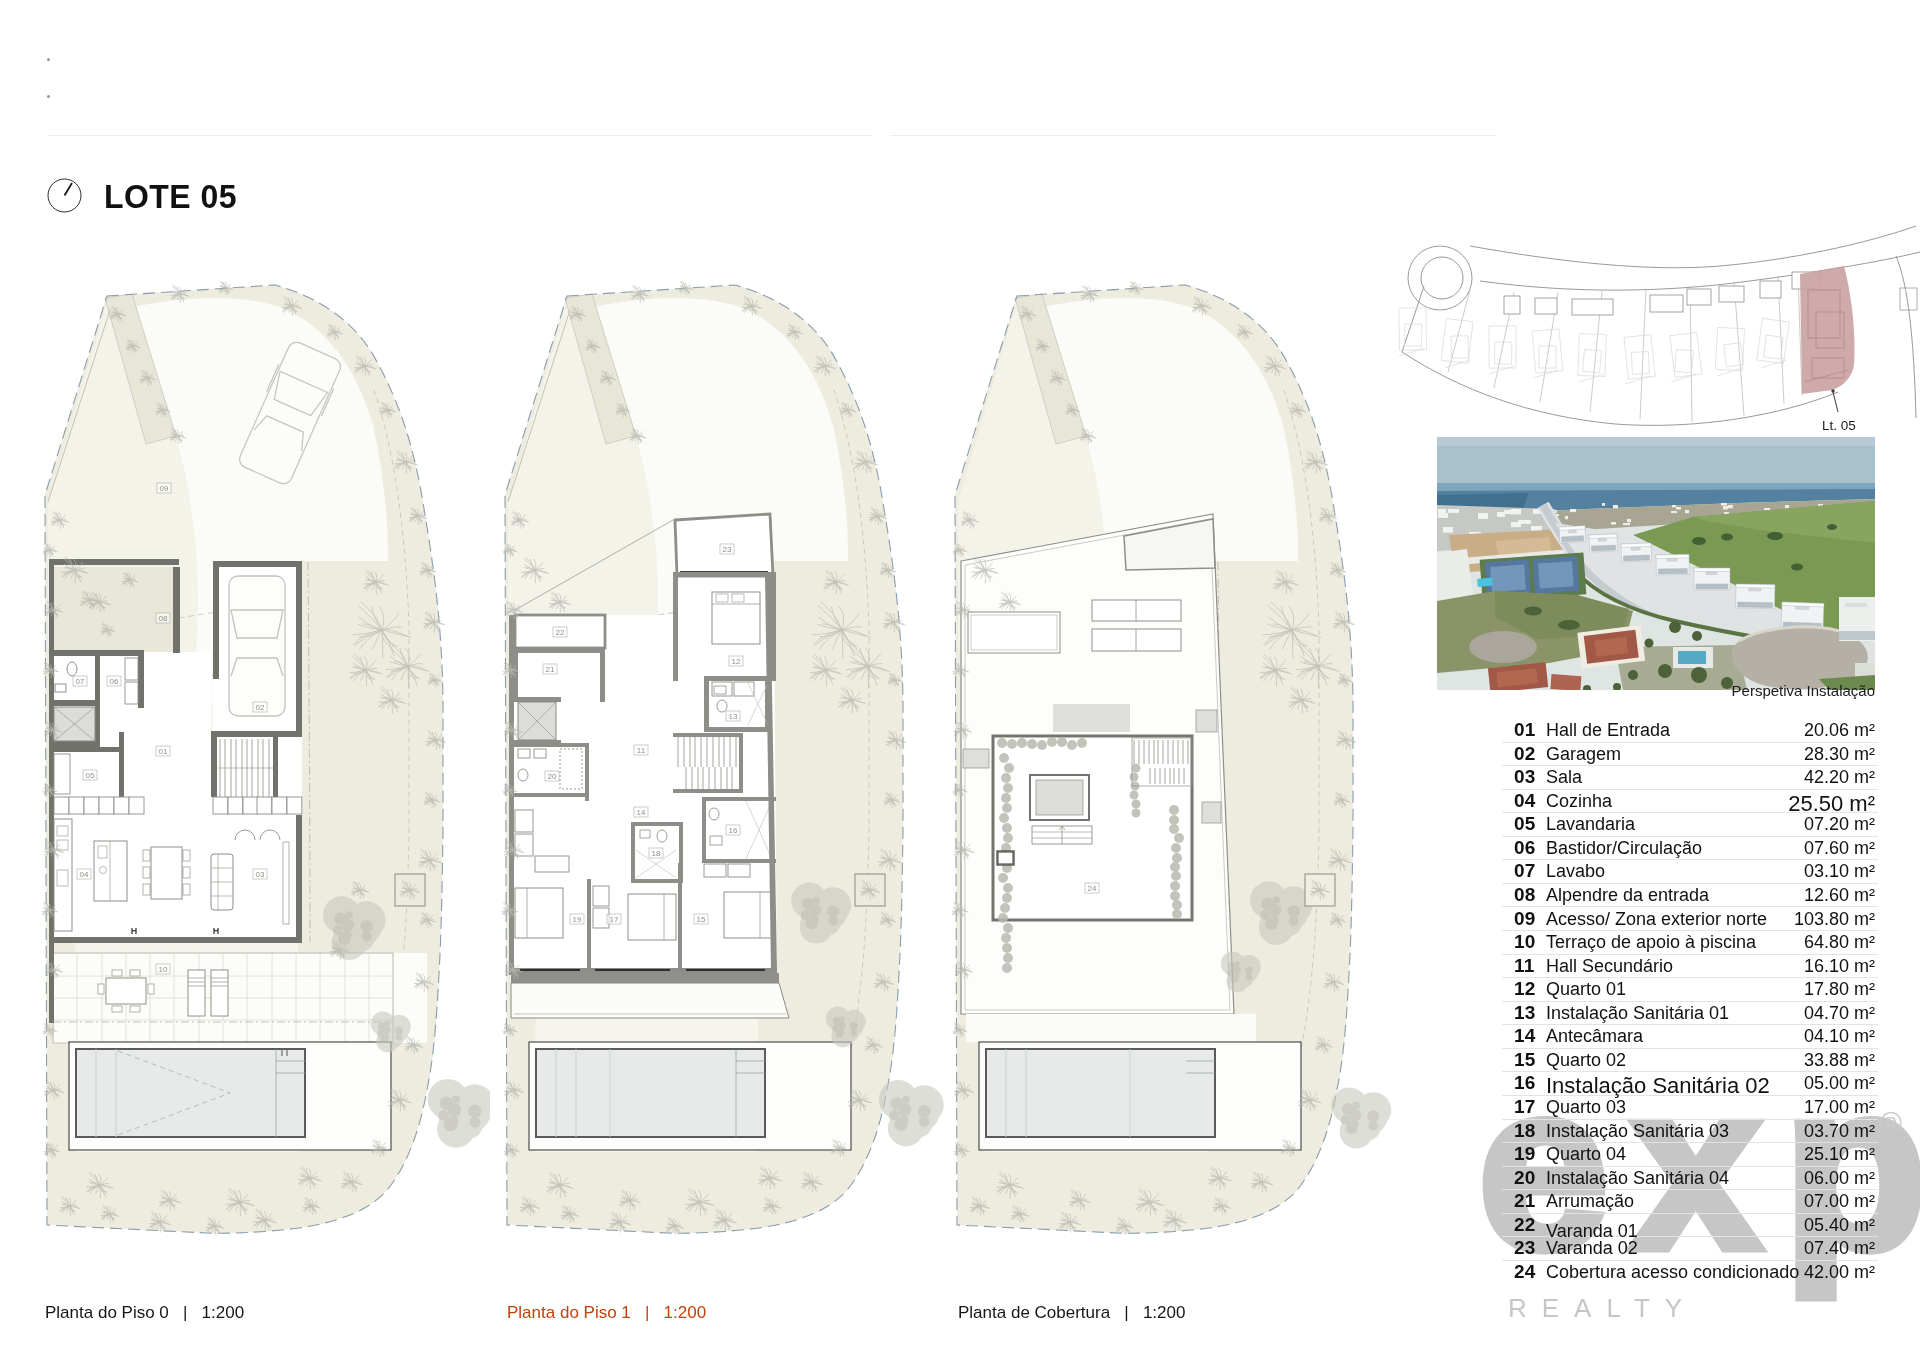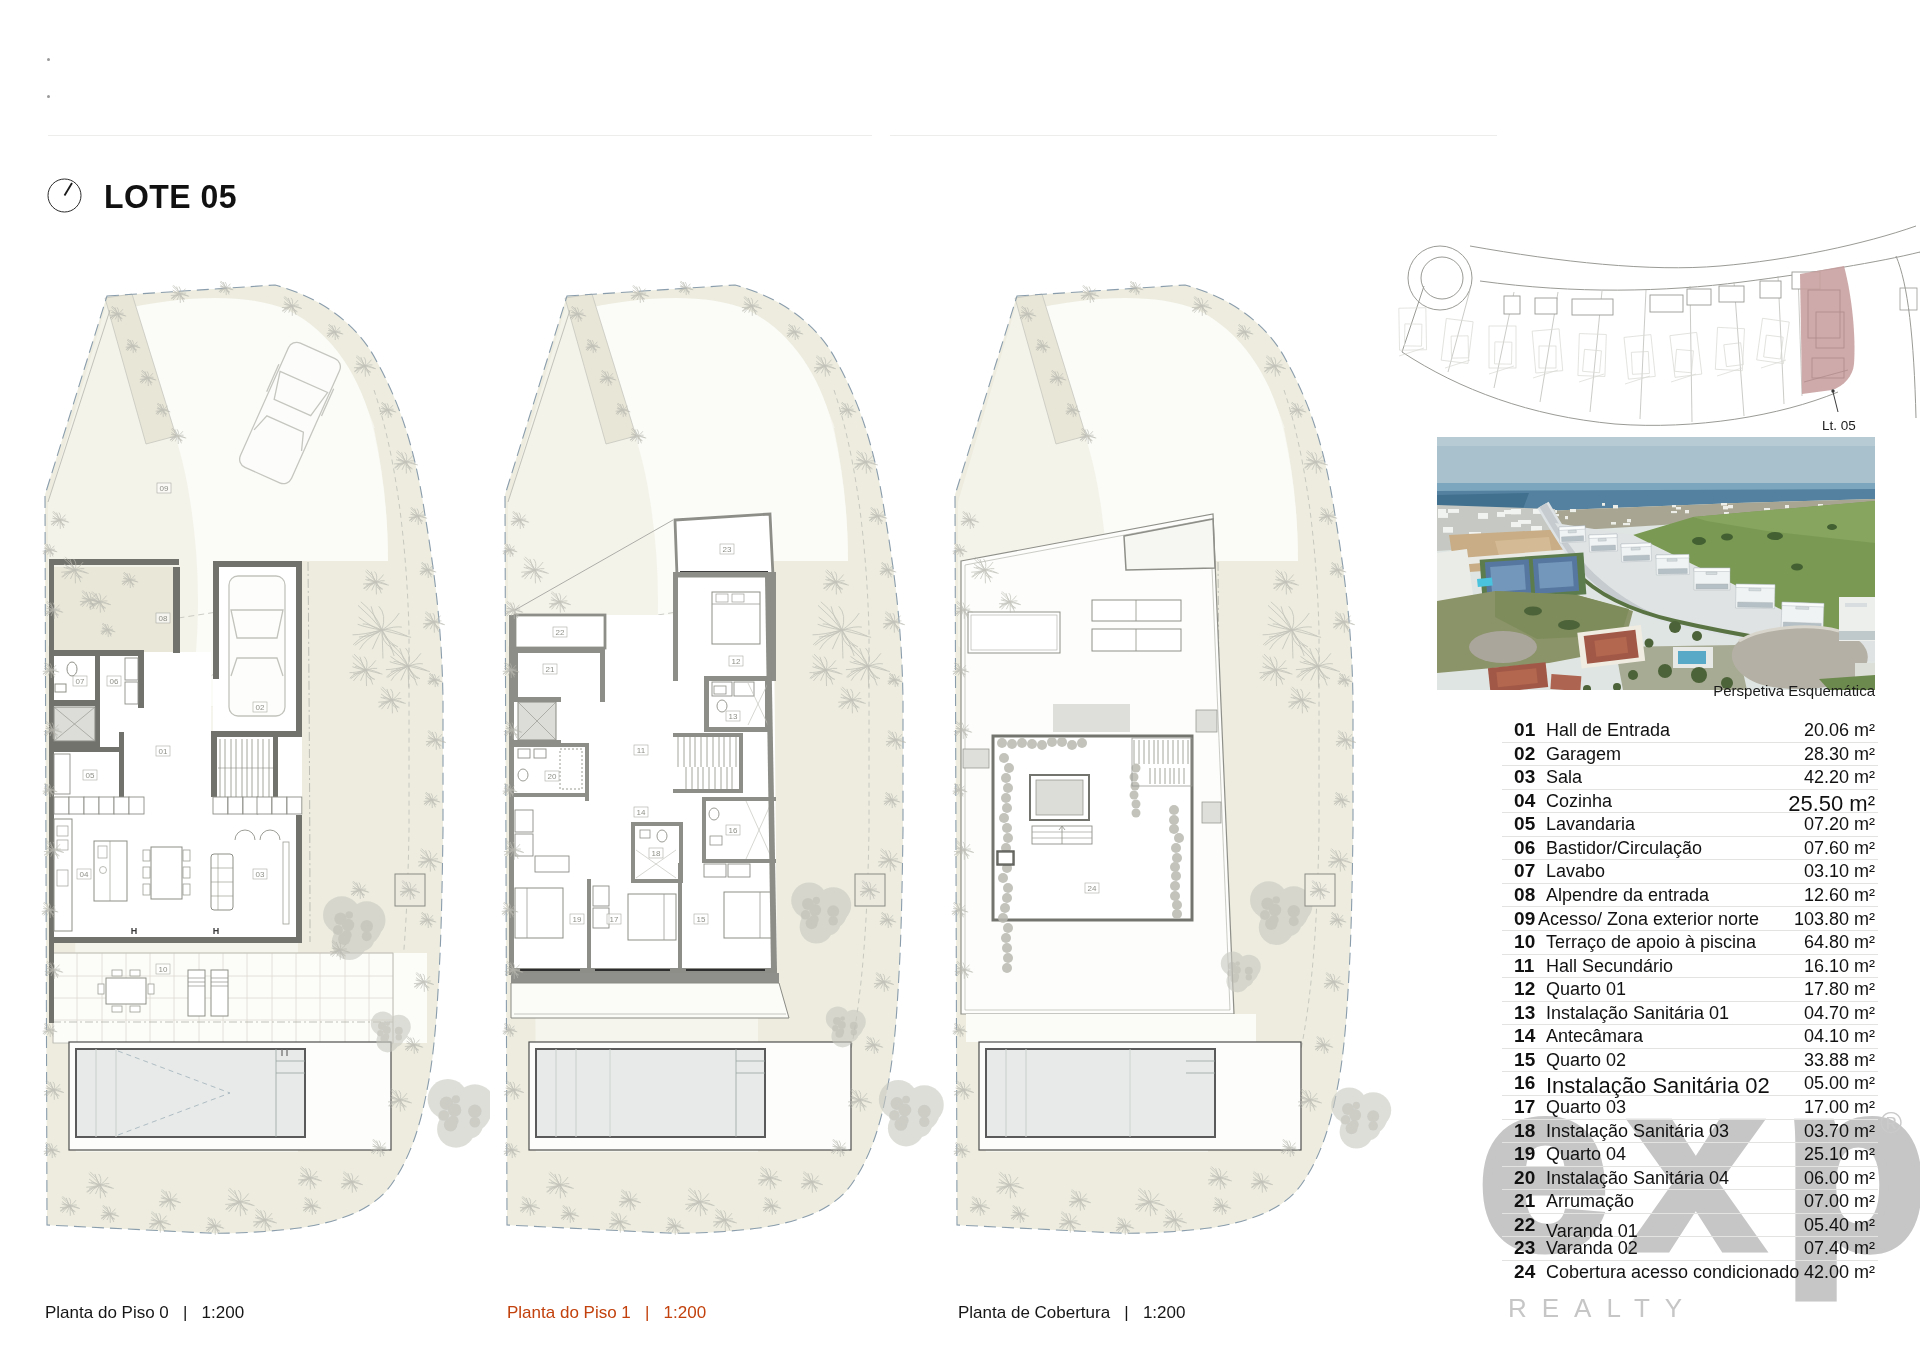--- a/index.html
+++ b/index.html
@@ -1084,21 +1084,21 @@
         <circle cx="228" cy="234" r="7"></circle>
         <circle cx="262" cy="238" r="8"></circle>
         <circle cx="290" cy="246" r="6"></circle>
         <circle cx="212" cy="206" r="4.5"></circle>
         <circle cx="196" cy="238" r="5"></circle>
         <circle cx="150" cy="252" r="4"></circle>
         <circle cx="180" cy="250" r="4"></circle>
       </g>
       <path d="M 382,242 L 438,238 L 438,253 L 392,253 Z" fill="#6d8a4e"></path>
     </svg>
-<div style="position:absolute;left:1437px;top:682px;width:438px;text-align:right;font-size:15px;color:#1a1a1a">Perspetiva Esquemática</div>
+<div style="position:absolute;left:1437px;top:682px;width:438px;text-align:right;font-size:15px;color:#1a1a1a">Perspetiva Instalação</div>
 <div style="position:absolute;left:1502px;top:718.0px;width:376px;height:23.56px;border-bottom:1px solid #e3e3e1;">
       <span style="position:absolute;left:12px;top:1px;font-weight:bold;font-size:19px;letter-spacing:0.3px">01</span>
       <span style="position:absolute;left:44px;top:2px;font-size:18px">Hall de Entrada</span>
       <span style="position:absolute;right:3px;top:2px;font-size:18px">20.06 m²</span>
     </div>
     <div style="position:absolute;left:1502px;top:741.6px;width:376px;height:23.56px;border-bottom:1px solid #e3e3e1;">
       <span style="position:absolute;left:12px;top:1px;font-weight:bold;font-size:19px;letter-spacing:0.3px">02</span>
       <span style="position:absolute;left:44px;top:2px;font-size:18px">Garagem</span>
       <span style="position:absolute;right:3px;top:2px;font-size:18px">28.30 m²</span>
     </div>
@@ -1127,21 +1127,21 @@
       <span style="position:absolute;left:44px;top:2px;font-size:18px">Lavabo</span>
       <span style="position:absolute;right:3px;top:2px;font-size:18px">03.10 m²</span>
     </div>
     <div style="position:absolute;left:1502px;top:882.9px;width:376px;height:23.56px;border-bottom:1px solid #e3e3e1;">
       <span style="position:absolute;left:12px;top:1px;font-weight:bold;font-size:19px;letter-spacing:0.3px">08</span>
       <span style="position:absolute;left:44px;top:2px;font-size:18px">Alpendre da entrada</span>
       <span style="position:absolute;right:3px;top:2px;font-size:18px">12.60 m²</span>
     </div>
     <div style="position:absolute;left:1502px;top:906.5px;width:376px;height:23.56px;border-bottom:1px solid #e3e3e1;">
       <span style="position:absolute;left:12px;top:1px;font-weight:bold;font-size:19px;letter-spacing:0.3px">09</span>
-      <span style="position:absolute;left:36px;top:2px;font-size:18px">Acesso/ Zona exterior norte</span>
+      <span style="position:absolute;left:44px;top:2px;font-size:18px">Acesso/ Zona exterior norte</span>
       <span style="position:absolute;right:3px;top:2px;font-size:18px">103.80 m²</span>
     </div>
     <div style="position:absolute;left:1502px;top:930.0px;width:376px;height:23.56px;border-bottom:1px solid #e3e3e1;">
       <span style="position:absolute;left:12px;top:1px;font-weight:bold;font-size:19px;letter-spacing:0.3px">10</span>
       <span style="position:absolute;left:44px;top:2px;font-size:18px">Terraço de apoio à piscina</span>
       <span style="position:absolute;right:3px;top:2px;font-size:18px">64.80 m²</span>
     </div>
     <div style="position:absolute;left:1502px;top:953.6px;width:376px;height:23.56px;border-bottom:1px solid #e3e3e1;">
       <span style="position:absolute;left:12px;top:1px;font-weight:bold;font-size:19px;letter-spacing:0.3px">11</span>
       <span style="position:absolute;left:44px;top:2px;font-size:18px">Hall Secundário</span>

